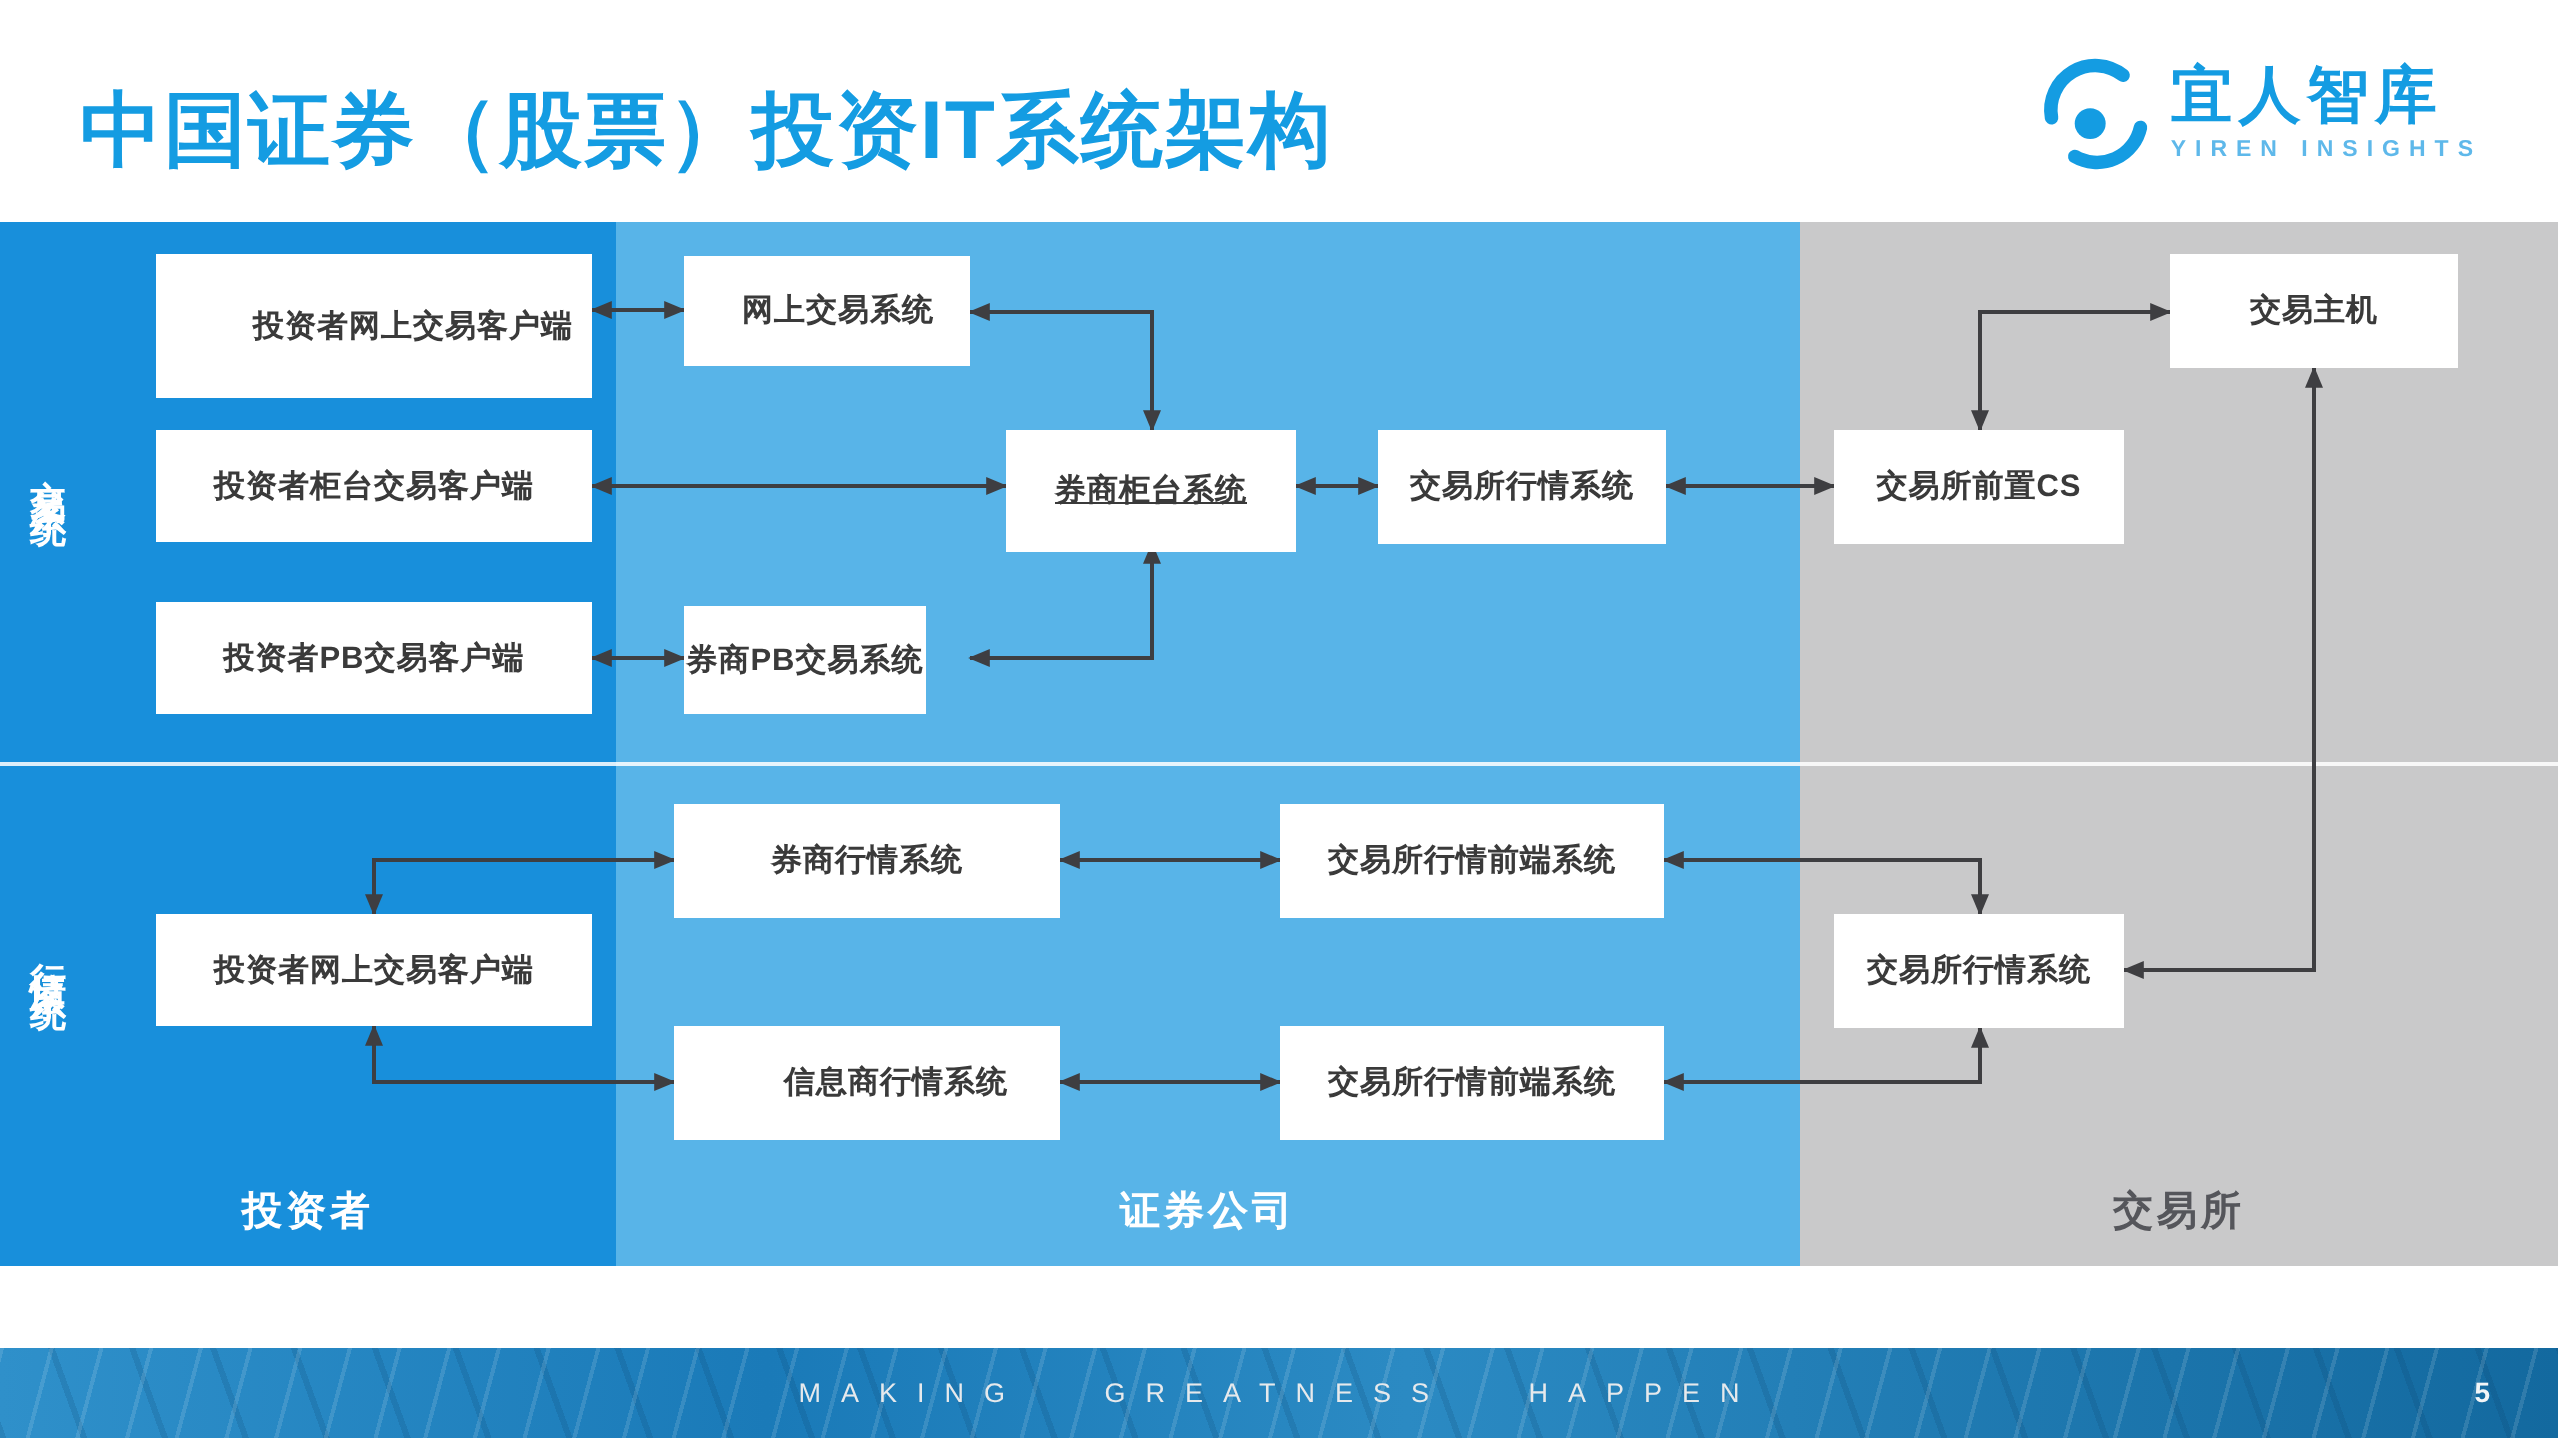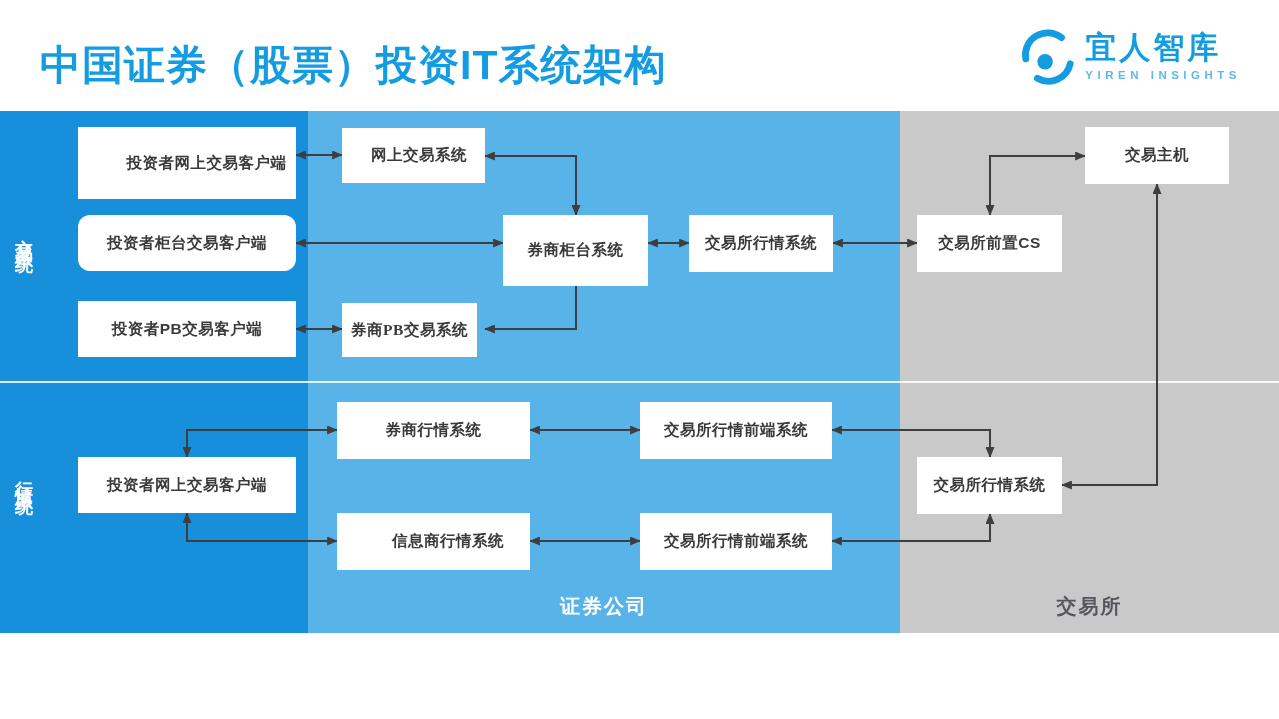--- a/index.html
+++ b/index.html
@@ -109,35 +109,40 @@
         <polyline points="530,319 640,319" marker-start="url(#ah)" marker-end="url(#ah)"></polyline>
         <polyline points="832,319 990,319 990,346" marker-start="url(#ah)" marker-end="url(#ah)"></polyline>
         <polyline points="187,402 187,430 337,430" marker-start="url(#ah)" marker-end="url(#ah)"></polyline>
         <polyline points="530,430 640,430" marker-start="url(#ah)" marker-end="url(#ah)"></polyline>
         <polyline points="832,430 990,430 990,403" marker-start="url(#ah)" marker-end="url(#ah)"></polyline>
       </svg>
 
     <div id="nodes">
         <div class="node" style="left: 78px; top: 16px; width: 218px; height: 72px; padding-left: 39px;">投资者网上交易客户端</div>
         <div class="node" style="left: 342px; top: 17px; width: 143px; height: 55px; padding-left: 11px;">网上交易系统</div>
-        <div class="node" style="left: 78px; top: 104px; width: 218px; height: 56px; border-radius: 12px;">投资者柜台交易客户端</div>
-        <div class="node" style="left: 503px; top: 104px; width: 145px; height: 71px;">券商柜台系统</div>
+        <div class="node" style="left: 78px; top: 104px; width: 218px; height: 56px;">投资者柜台交易客户端</div>
+        <div class="node" style="left: 503px; top: 104px; width: 145px; height: 61px; text-decoration: underline;">券商柜台系统</div>
         <div class="node" style="left: 689px; top: 104px; width: 144px; height: 57px;">交易所行情系统</div>
         <div class="node" style="left: 917px; top: 104px; width: 145px; height: 57px;">交易所前置CS</div>
         <div class="node" style="left: 78px; top: 190px; width: 218px; height: 56px;">投资者PB交易客户端</div>
-        <div class="node" style="left: 342px; top: 192px; width: 135px; height: 54px; font-family: Liberation Serif, serif;">券商PB交易系统</div>
+        <div class="node" style="left: 342px; top: 192px; width: 121px; height: 54px;">券商PB交易系统</div>
         <div class="node" style="left: 1085px; top: 16px; width: 144px; height: 57px;">交易主机</div>
         <div class="node" style="left: 337px; top: 291px; width: 193px; height: 57px;">券商行情系统</div>
         <div class="node" style="left: 640px; top: 291px; width: 192px; height: 57px;">交易所行情前端系统</div>
         <div class="node" style="left: 78px; top: 346px; width: 218px; height: 56px;">投资者网上交易客户端</div>
         <div class="node" style="left: 917px; top: 346px; width: 145px; height: 57px;">交易所行情系统</div>
         <div class="node" style="left: 337px; top: 402px; width: 193px; height: 57px; padding-left: 29px;">信息商行情系统</div>
         <div class="node" style="left: 640px; top: 402px; width: 192px; height: 57px;">交易所行情前端系统</div>
       </div>
 
+    <div class="col-label col-label-investor">投资者</div>
     <div class="col-label col-label-broker">证券公司</div>
     <div class="col-label col-label-exchange">交易所</div>
   </div>
 
   <div class="white-gap"></div>
 
+  <div class="footer">
+    <div class="tagline">MAKING GREATNESS HAPPEN</div>
+    <div class="page-number">5</div>
+  </div>
 
 </div>
 
 </body></html>

